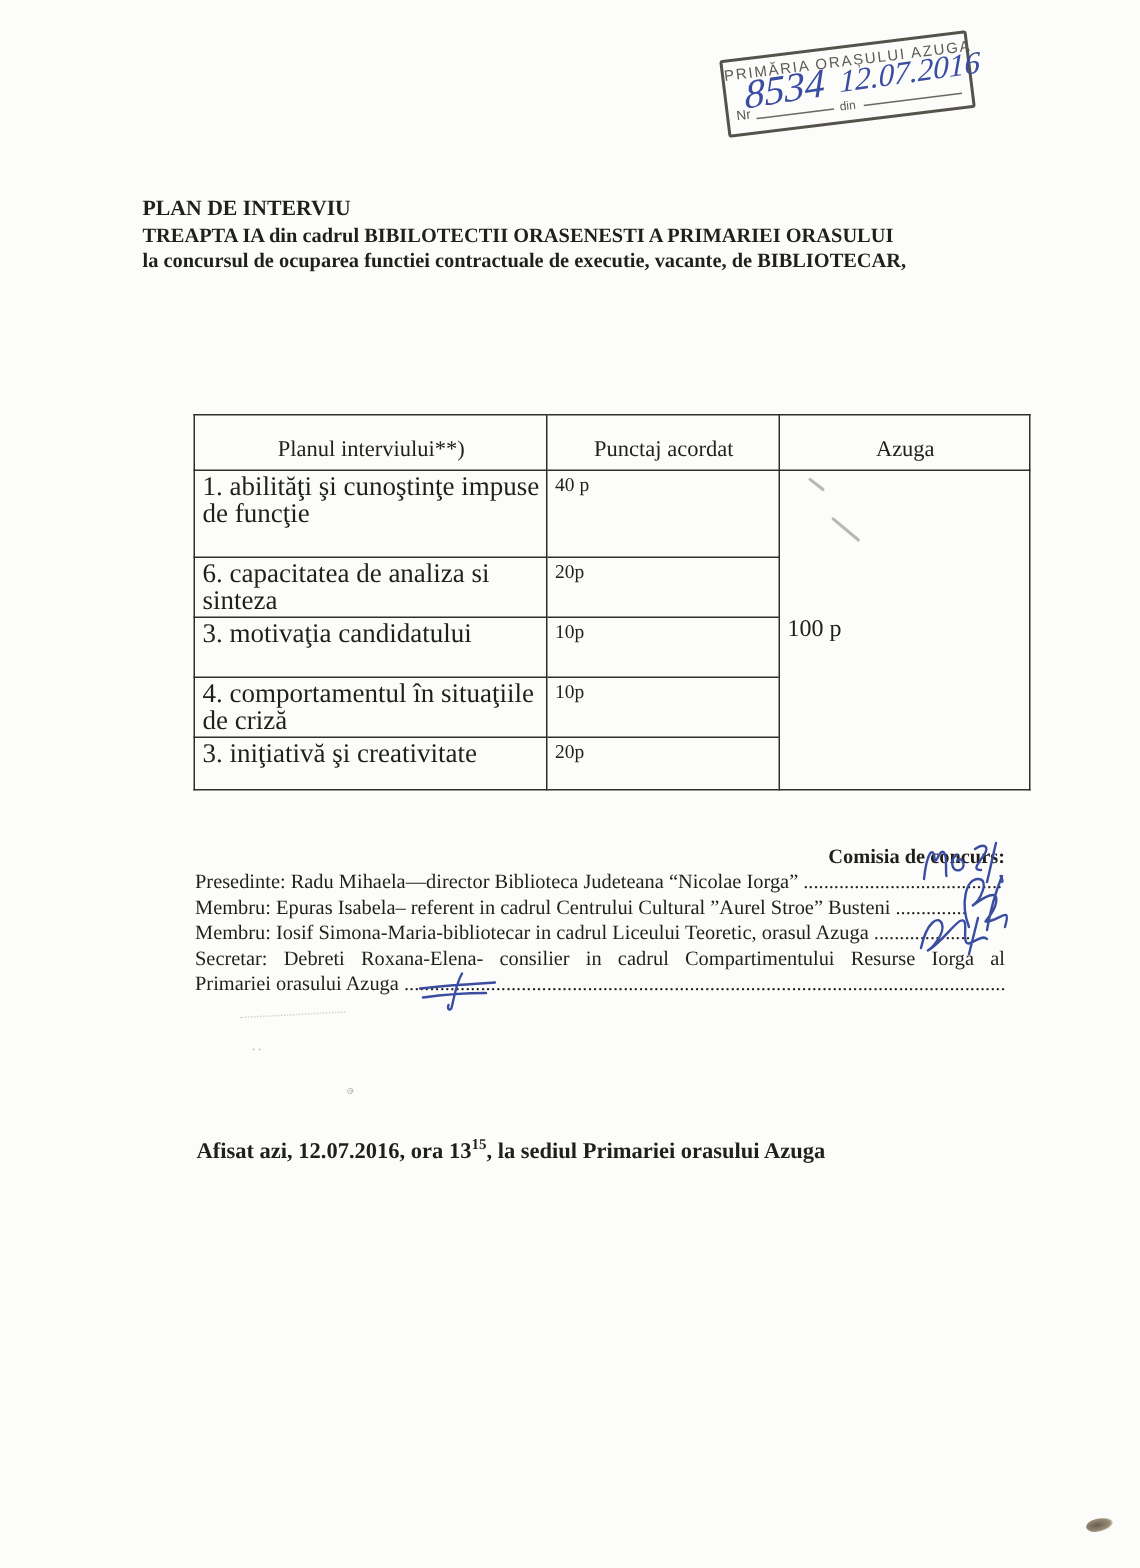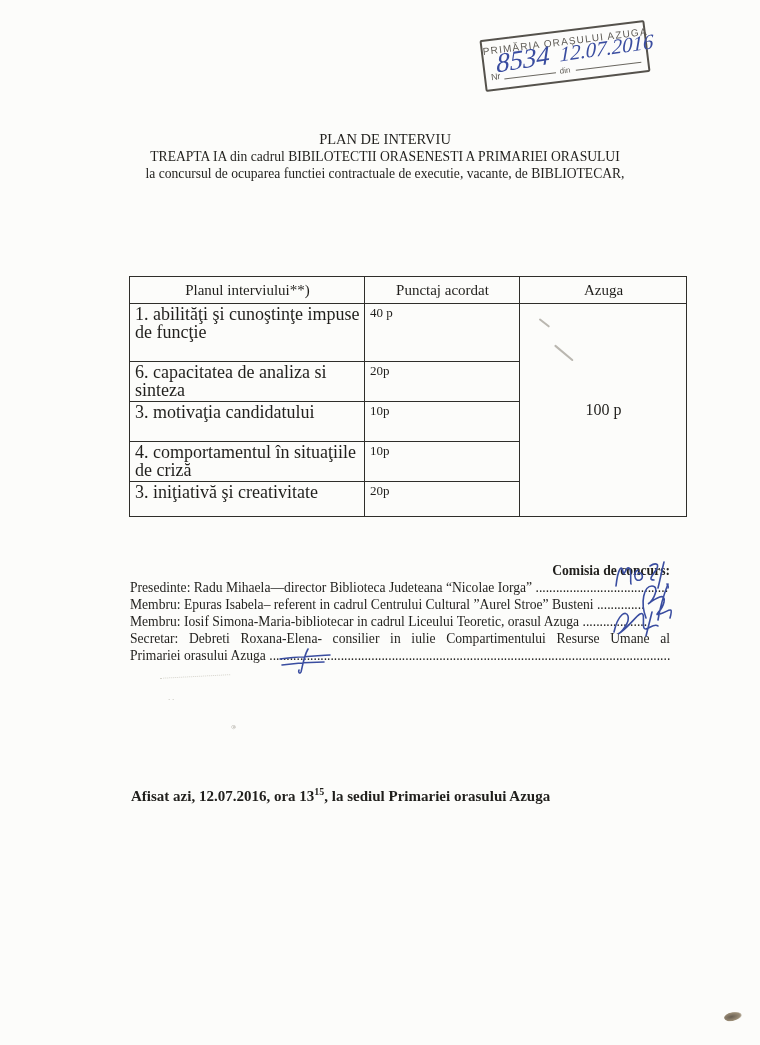--- a/index.html
+++ b/index.html
@@ -44,59 +44,59 @@
     font-size:27px;transform:rotate(-2deg) skewX(-8deg);
   }
   .hw-date{
     position:absolute;left:76px;top:9px;
     font-size:21px;transform:rotate(-1deg) skewX(-8deg);
   }
 
   
   .title-block{
     position:absolute;left:95px;top:131px;width:580px;
-    text-align:center;font-weight:normal;line-height:17px;
+    text-align:left;font-weight:bold;line-height:17px;
   }
   .title-main{font-size:14.5px;}
   .title-sub{font-size:13.6px;}
 
   
   .plan-table{
     position:absolute;left:129px;top:276px;
     border-collapse:collapse;
     table-layout:fixed;width:557px;
   }
   .plan-table th,.plan-table td{
     border:1.6px solid #2f2e2a;
     font-weight:normal;
     padding:1px 4px 2px 5px;
   }
-  .plan-table th{font-size:15px;height:22px;text-align:center;padding-top:2px;}
+  .plan-table th{font-size:15px;height:22px;text-align:center;padding-top:12px;}
   .col-crit{width:235px;}
   .col-pts{width:155px;}
   .col-tot{width:167px;}
   td.crit{font-size:18px;vertical-align:top;line-height:18px;}
   td.pts{font-size:13px;vertical-align:top;text-align:left;}
-  td.total{font-size:16px;text-align:center;vertical-align:middle;}
+  td.total{font-size:16px;vertical-align:middle;}
   tr.r1 td{height:54px;}
   tr.rN td{height:36px;}
   tr.r5 td{height:31px;}
 
   
   .commission{
     position:absolute;left:130px;top:562px;width:540px;
     font-size:13.6px;line-height:17px;
   }
   .commission p{margin:0;white-space:nowrap;overflow:hidden;}
   .com-heading{font-weight:bold;text-align:right;}
   .justified{text-align:justify;text-align-last:justify;white-space:normal !important;}
 
   
   .posted-notice{
-    position:absolute;left:131px;top:786px;
+    position:absolute;left:131px;top:758px;
     font-size:15px;font-weight:bold;white-space:nowrap;
   }
   .posted-notice sup{font-size:10px;}
 
   
   .sig{position:absolute;pointer-events:none;}
   .sig svg{display:block;}
   .sig path{fill:none;stroke:#3a4da0;stroke-width:1.6;stroke-linecap:round;}
 
   
@@ -169,21 +169,21 @@
       <td class="pts">20p</td>
     </tr>
   </tbody>
     </table>
 
   <div class="commission">
     <p class="com-heading">Comisia de concurs:</p>
     <p>Presedinte: Radu Mihaela—director Biblioteca Judeteana “Nicolae Iorga” .......................................</p>
     <p>Membru: Epuras Isabela– referent in cadrul Centrului Cultural ”Aurel Stroe” Busteni ..............</p>
     <p>Membru: Iosif Simona-Maria-bibliotecar in cadrul Liceului Teoretic, orasul Azuga ...................</p>
-    <p class="justified">Secretar: Debreti Roxana-Elena- consilier in iulie Compartimentului Resurse Umane al</p>
+    <p class="justified">Secretar: Debreti Roxana-Elena- consilier in cadrul Compartimentului Resurse Iorga al</p>
     <p>Primariei orasului Azuga  ...............................................................................................................................</p>
   </div>
 
   <div class="sig" style="left:612px;top:556px;">
     <svg width="62" height="38" viewBox="0 0 62 38">
       <path d="M4,30 C6,12 10,8 11,16 C12,22 14,10 17,12 C20,14 18,26 19,28 M26,14 C21,16 22,26 28,24 C33,22 29,14 26,18 M38,10 C44,6 48,8 44,14 C40,20 36,24 42,24 M52,6 C50,14 48,24 46,32 M55,28 C56,30 57,31 56,32"></path>
     </svg>
   </div>
   <div class="sig" style="left:634px;top:580px;">
     <svg width="46" height="44" viewBox="0 0 46 44">

